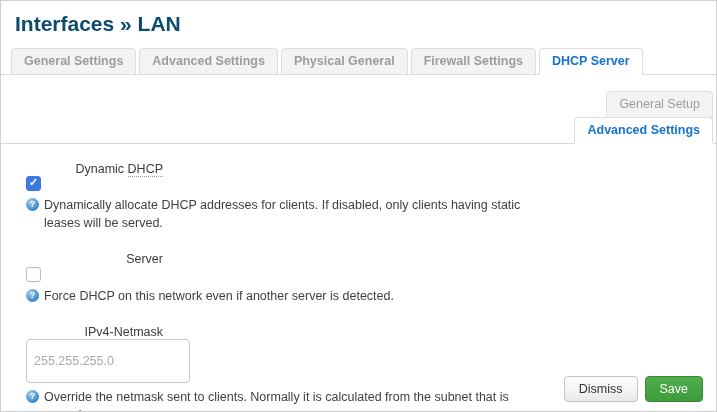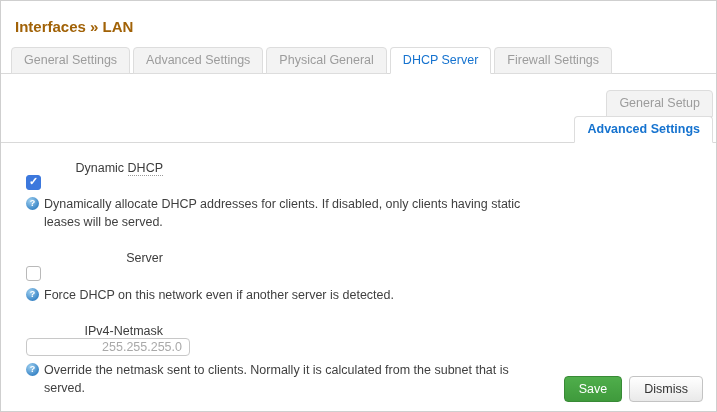--- a/index.html
+++ b/index.html
@@ -10,34 +10,34 @@
     width: 717px; height: 412px;
     background: #fff;
     border: 1px solid #cfcfcf;
     position: relative;
     overflow: hidden;
     color: #3f3f3f;
     font-size: 12.5px;
   }
 
   .page-title {
-    padding: 17px 14px 0 14px;
-    font-size: 15px;
-    font-weight: bold;
-    color: #a16207;
+    padding: 11px 14px 0 14px;
+    font-size: 21px;
+    font-weight: bold;
+    color: #0c4a6e;
   }
 
   
   .tabbar {
     display: flex;
     align-items: flex-end;
     padding-left: 10px;
     border-bottom: 1px solid #d9d9d9;
   }
-  .tabbar.main { margin-top: 12px; }
+  .tabbar.main { margin-top: 12px; font-weight: bold; }
   .tabbar.sub  { margin-top: 16px; flex-direction: column; }
   .tab {
     padding: 5px 12px 6px 12px;
     margin-right: 3px;
     margin-bottom: -1px;
     border: 1px solid #ddd;
     border-radius: 4px 4px 0 0;
     background: #f3f3f3;
     color: #9c9c9c;
     font-size: 12.5px;
@@ -84,29 +84,28 @@
     position: absolute;
     left: 2px; top: -1px;
     color: #fff;
     font-size: 11px;
     font-weight: bold;
   }
 
   
   .text-input {
     width: 164px;
-    height: 18px;
+    height: 44px;
     border: 1px solid #c8c8c8;
     border-radius: 4px;
     padding: 3px 7px;
     font-family: "Liberation Sans", sans-serif;
     font-size: 12.5px;
     color: #404040;
     outline: none;
-    text-align: right;
   }
   .text-input::placeholder { color: #a9a9a9; }
   .opt-input { width: 152px; }
 
   .opt-line { display: flex; align-items: center; margin-bottom: 4px; }
   .mini-btn {
     width: 27px; height: 26px;
     margin-left: 4px;
     border: 1px solid #c8c8c8;
     border-radius: 3px;
@@ -177,22 +176,22 @@
 <body>
 
 <div class="viewport">
 
   <div class="page-title">Interfaces » LAN</div>
 
   <div class="tabbar main">
     <div class="tab">General Settings</div>
     <div class="tab">Advanced Settings</div>
     <div class="tab">Physical General</div>
+    <div class="tab">Firewall Settings</div>
     <div class="tab active">DHCP Server</div>
-    <div class="tab">Firewall Settings</div>
   </div>
 
   <div class="tabbar sub">
     <div class="tab">General Setup</div>
     <div class="tab active">Advanced Settings</div>
   </div>
 
   <div class="form">
 
     <div class="row">
@@ -237,17 +236,17 @@
         </div>
         <div class="help">
           <span class="help-icon">?</span><span>Define additional DHCP options, for example </span><span class="code-quote">" </span><span class="code">6,192.168.2.1,192.168.2.2</span><span class="code-quote"> "</span><span> which advertises different DNS servers to clients.</span>
         </div>
       </div>
     </div>
 
   </div>
 
   <div class="footer">
+    <button class="btn btn-dismiss">Dismiss</button>
     <button class="btn btn-save">Save</button>
-    <button class="btn btn-dismiss">Dismiss</button>
   </div>
 
 </div>
 
 </body></html>

